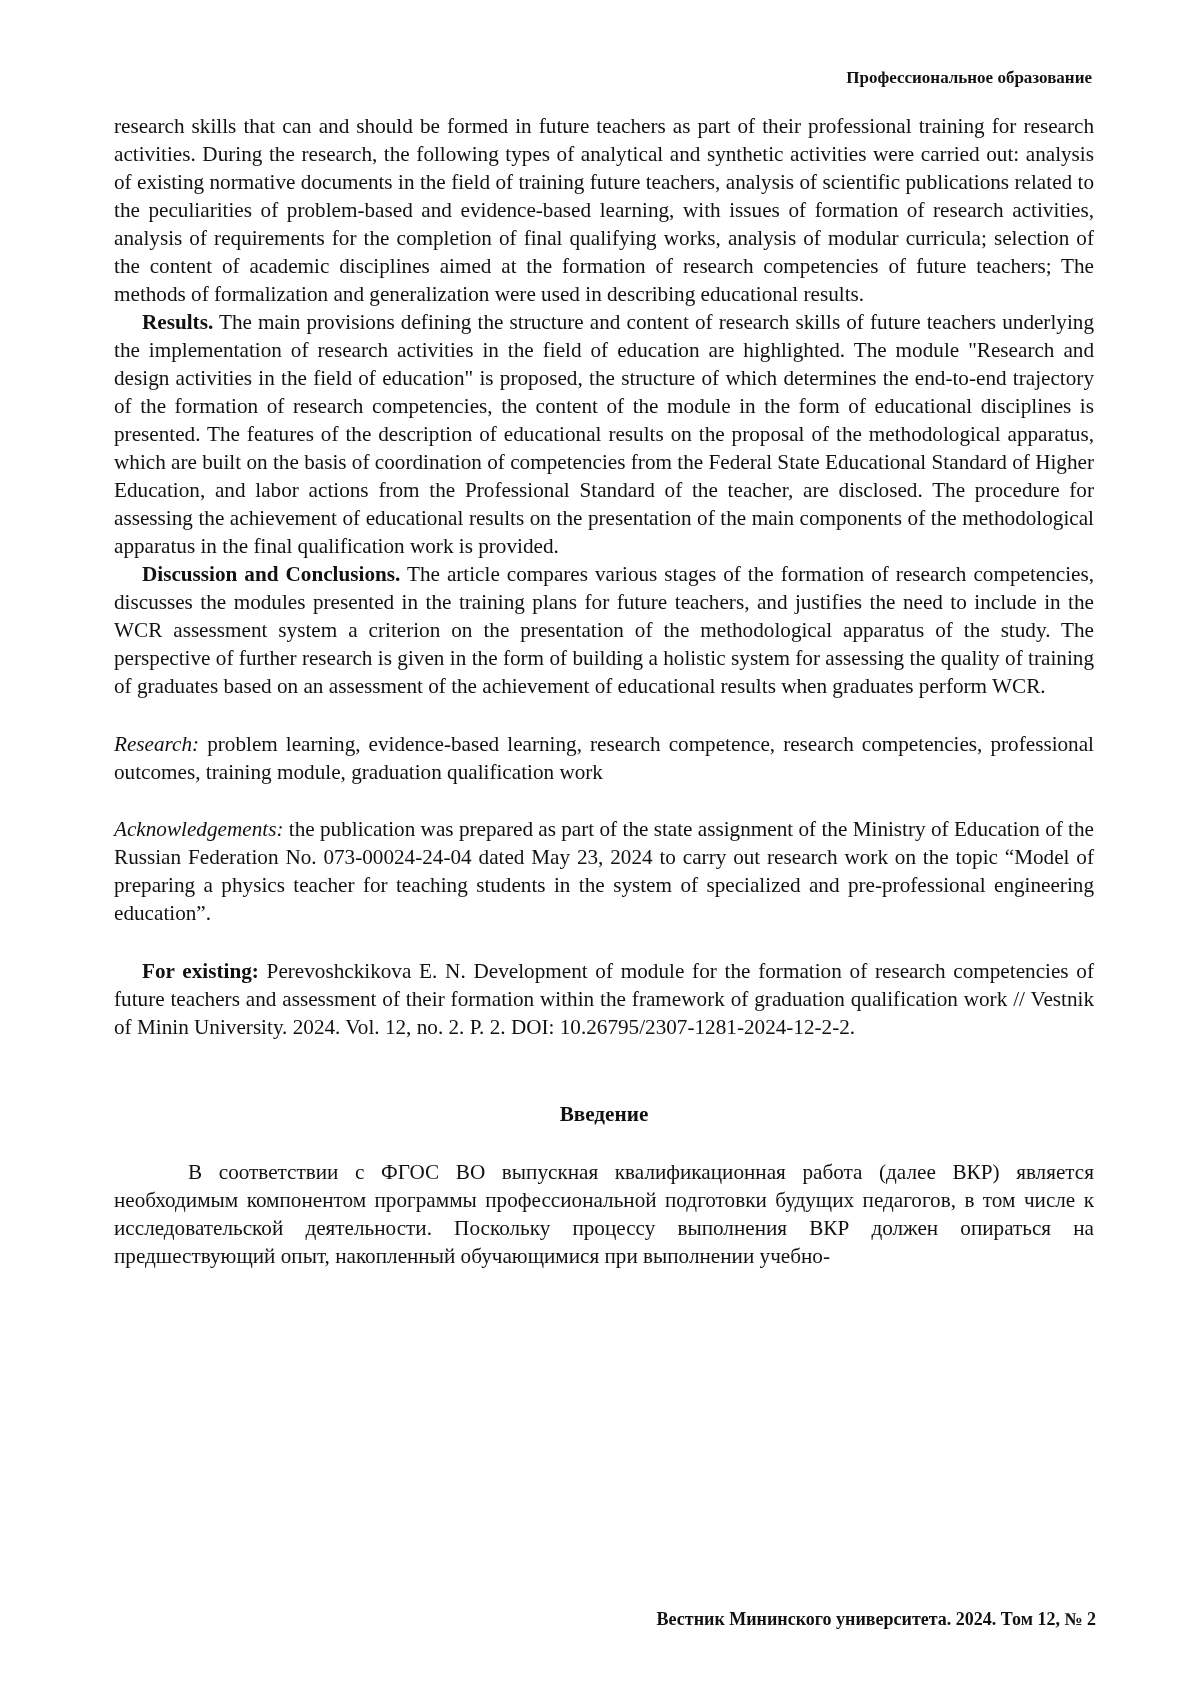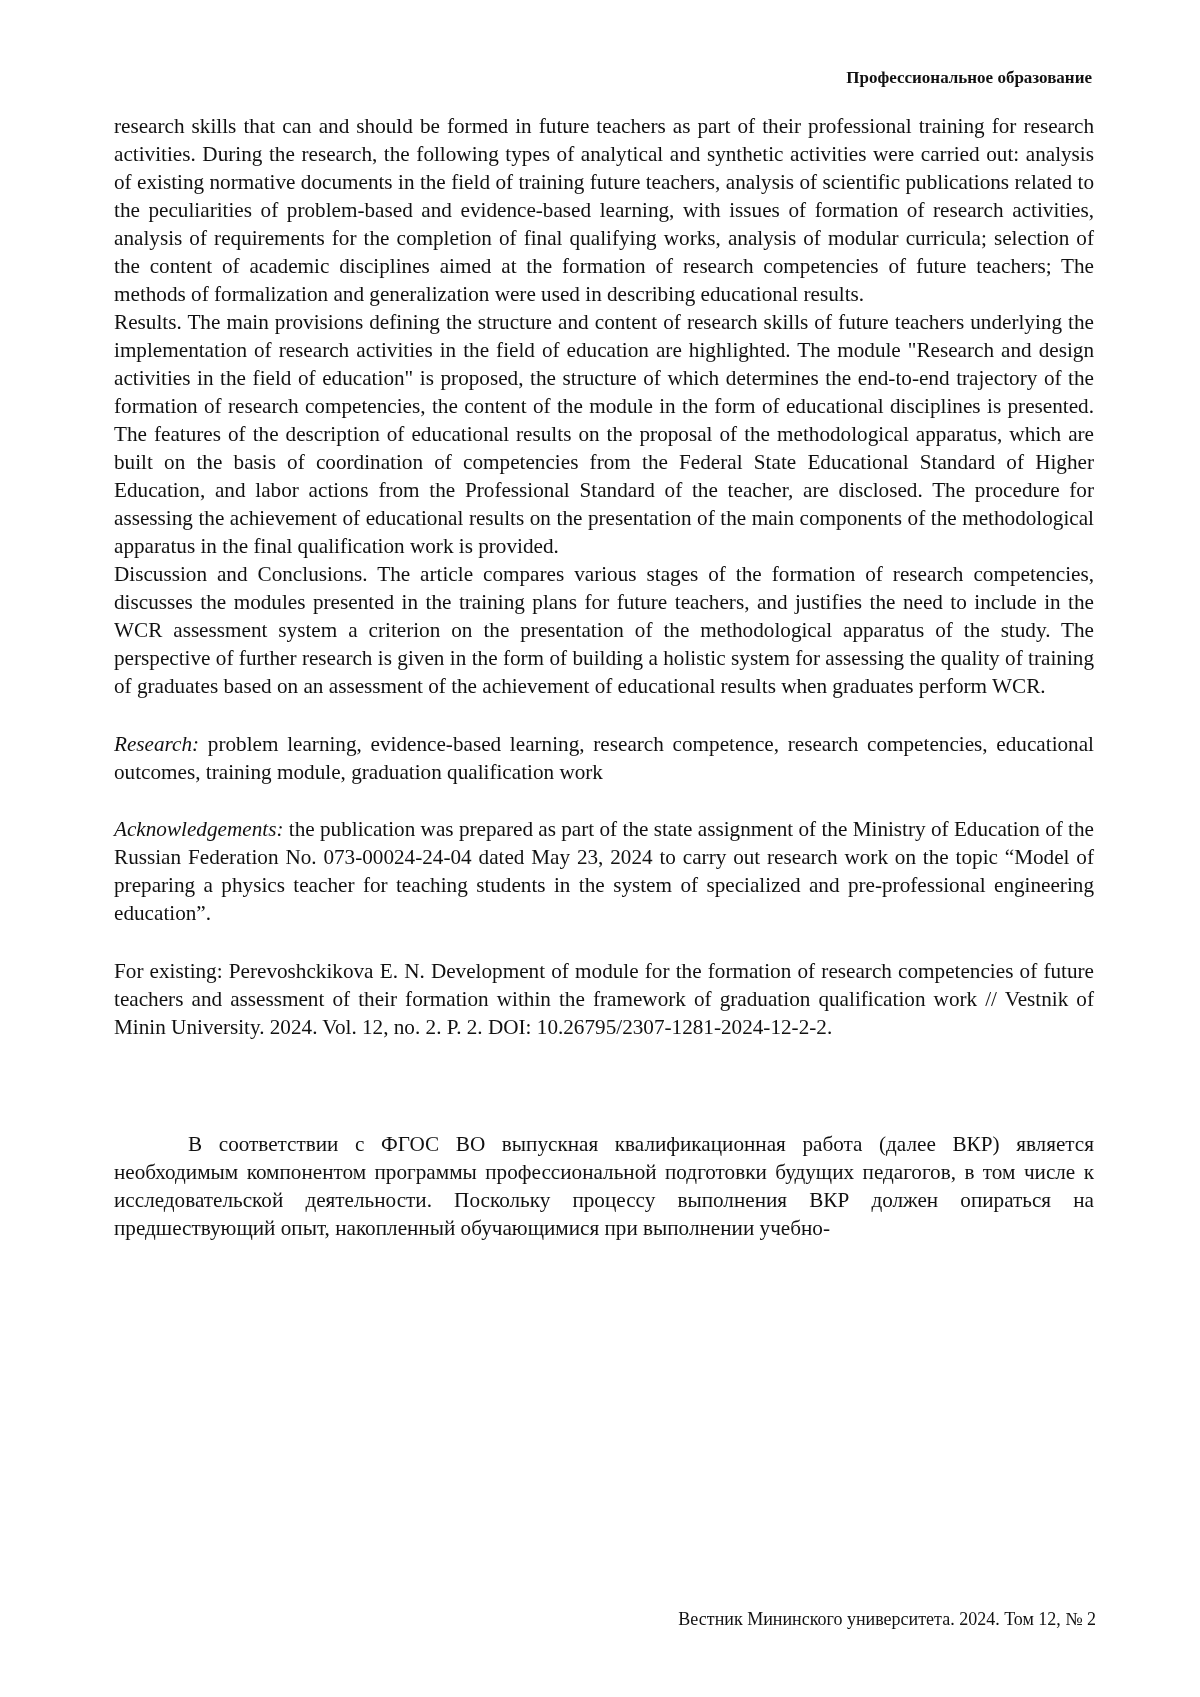--- a/index.html
+++ b/index.html
@@ -31,62 +31,63 @@
       font-size: 21.2px;
       line-height: 28px;
       text-align: justify;
     }
     .content p {
       margin: 0;
     }
     .content .gap {
       height: 29.7px;
     }
-    .b { font-weight: normal; }
+    .b { font-weight: bold; margin-left: 28px; }
     .i { font-style: italic; }
     .section-title {
       text-align: center;
       font-weight: bold;
       margin: 0;
     }
     .indent { text-indent: 74px; }
     .running-footer {
       position: absolute;
       top: 1609px;
       right: 104px;
-      font-weight: normal;
+      font-weight: bold;
       font-size: 18px;
     }
   </style>
 </head>
 <body>
 
 <div class="running-header">Профессиональное образование</div>
 
 <div class="content">
   <p>research skills that can and should be formed in future teachers as part of their professional training for research activities. During the research, the following types of analytical and synthetic activities were carried out: analysis of existing normative documents in the field of training future teachers, analysis of scientific publications related to the peculiarities of problem-based and evidence-based learning, with issues of formation of research activities, analysis of requirements for the completion of final qualifying works, analysis of modular curricula; selection of the content of academic disciplines aimed at the formation of research competencies of future teachers; The methods of formalization and generalization were used in describing educational results.</p>
 
   <p><span class="b">Results.</span><span> The main provisions defining the structure and content of research skills of future teachers underlying the implementation of research activities in the field of education are highlighted. The module "Research and design activities in the field of education" is proposed, the structure of which determines the end-to-end trajectory of the formation of research competencies, the content of the module in the form of educational disciplines is presented. The features of the description of educational results on the proposal of the methodological apparatus, which are built on the basis of coordination of competencies from the Federal State Educational Standard of Higher Education, and labor actions from the Professional Standard of the teacher, are disclosed. The procedure for assessing the achievement of educational results on the presentation of the main components of the methodological apparatus in the final qualification work is provided.</span></p>
 
   <p><span class="b">Discussion and Conclusions.</span><span> The article compares various stages of the formation of research competencies, discusses the modules presented in the training plans for future teachers, and justifies the need to include in the WCR assessment system a criterion on the presentation of the methodological apparatus of the study. The perspective of further research is given in the form of building a holistic system for assessing the quality of training of graduates based on an assessment of the achievement of educational results when graduates perform WCR.</span></p>
 
   <div class="gap"></div>
 
-  <p><span class="i">Research:</span><span> problem learning, evidence-based learning, research competence, research competencies, educational outcomes, training module, graduation qualification work</span></p>
+  <p><span class="i">Research:</span><span> problem learning, evidence-based learning, research competence, research competencies, professional outcomes, training module, graduation qualification work</span></p>
 
   <div class="gap"></div>
 
   <p><span class="i">Acknowledgements:</span><span> the publication was prepared as part of the state assignment of the Ministry of Education of the Russian Federation No. 073-00024-24-04 dated May 23, 2024 to carry out research work on the topic “Model of preparing a physics teacher for teaching students in the system of specialized and pre-professional engineering education”.</span></p>
 
   <div class="gap"></div>
 
   <p><span class="b">For existing:</span><span> Perevoshckikova E. N. Development of module for the formation of research competencies of future teachers and assessment of their formation within the framework of graduation qualification work // Vestnik of Minin University. 2024. Vol. 12, no. 2. P. 2. DOI: 10.26795/2307-1281-2024-12-2-2.</span></p>
 
   <div class="gap"></div>
   <div class="gap"></div>
 
+  <p class="section-title">Введение</p>
 
   <div class="gap"></div>
 
   <p class="indent">В соответствии с ФГОС ВО выпускная квалификационная работа (далее ВКР) является необходимым компонентом программы профессиональной подготовки будущих педагогов, в том числе к исследовательской деятельности. Поскольку процессу выполнения ВКР должен опираться на предшествующий опыт, накопленный обучающимися при выполнении учебно-</p>
 </div>
 
 <div class="running-footer">Вестник Мининского университета. 2024. Том 12, № 2</div>
 
 </body></html>

